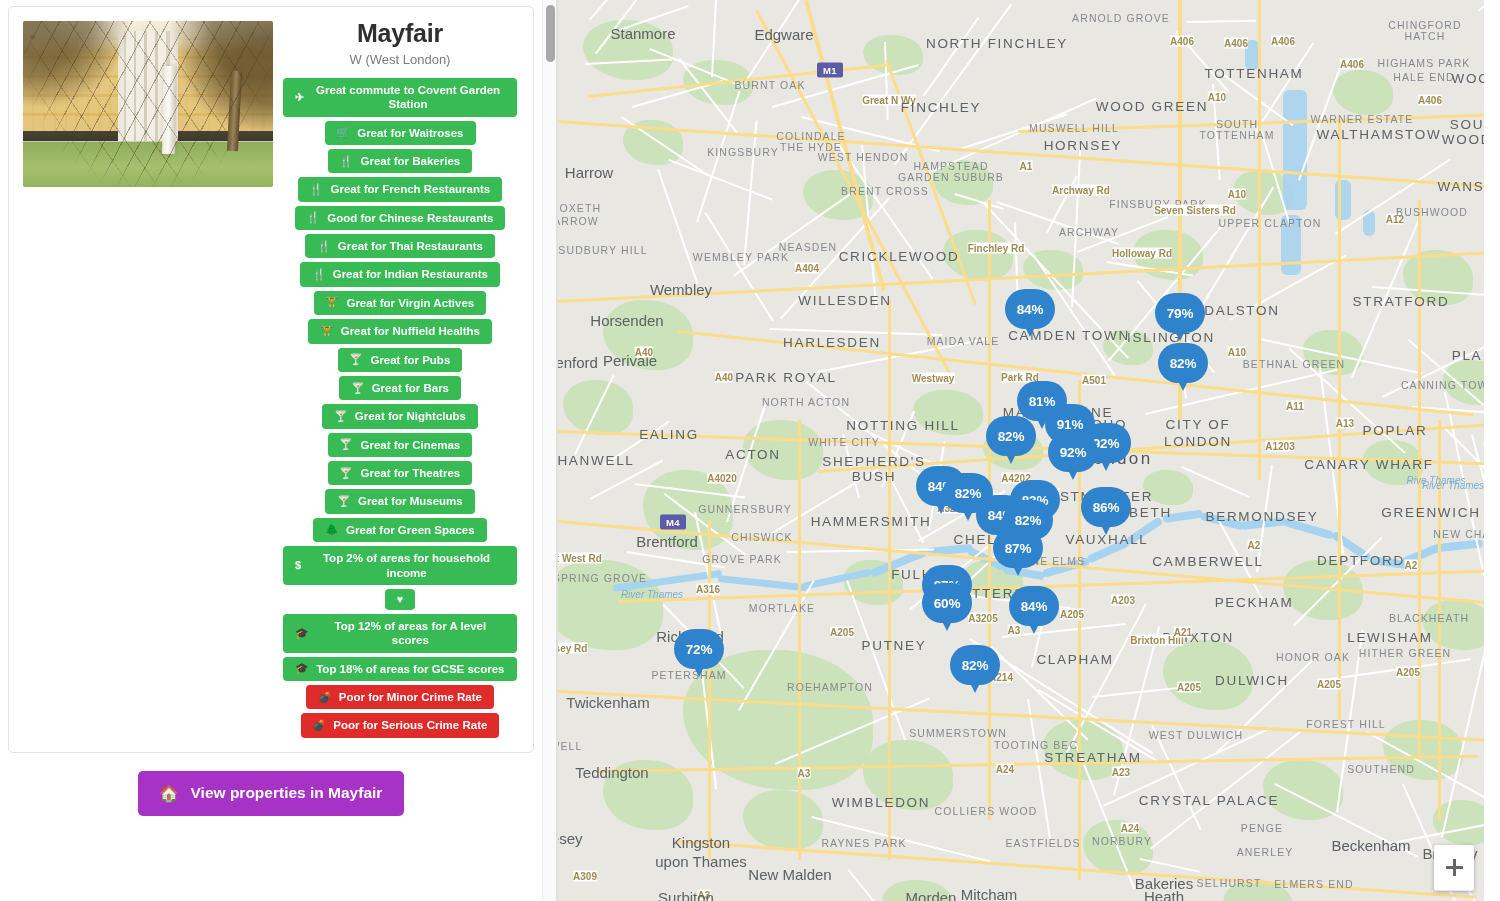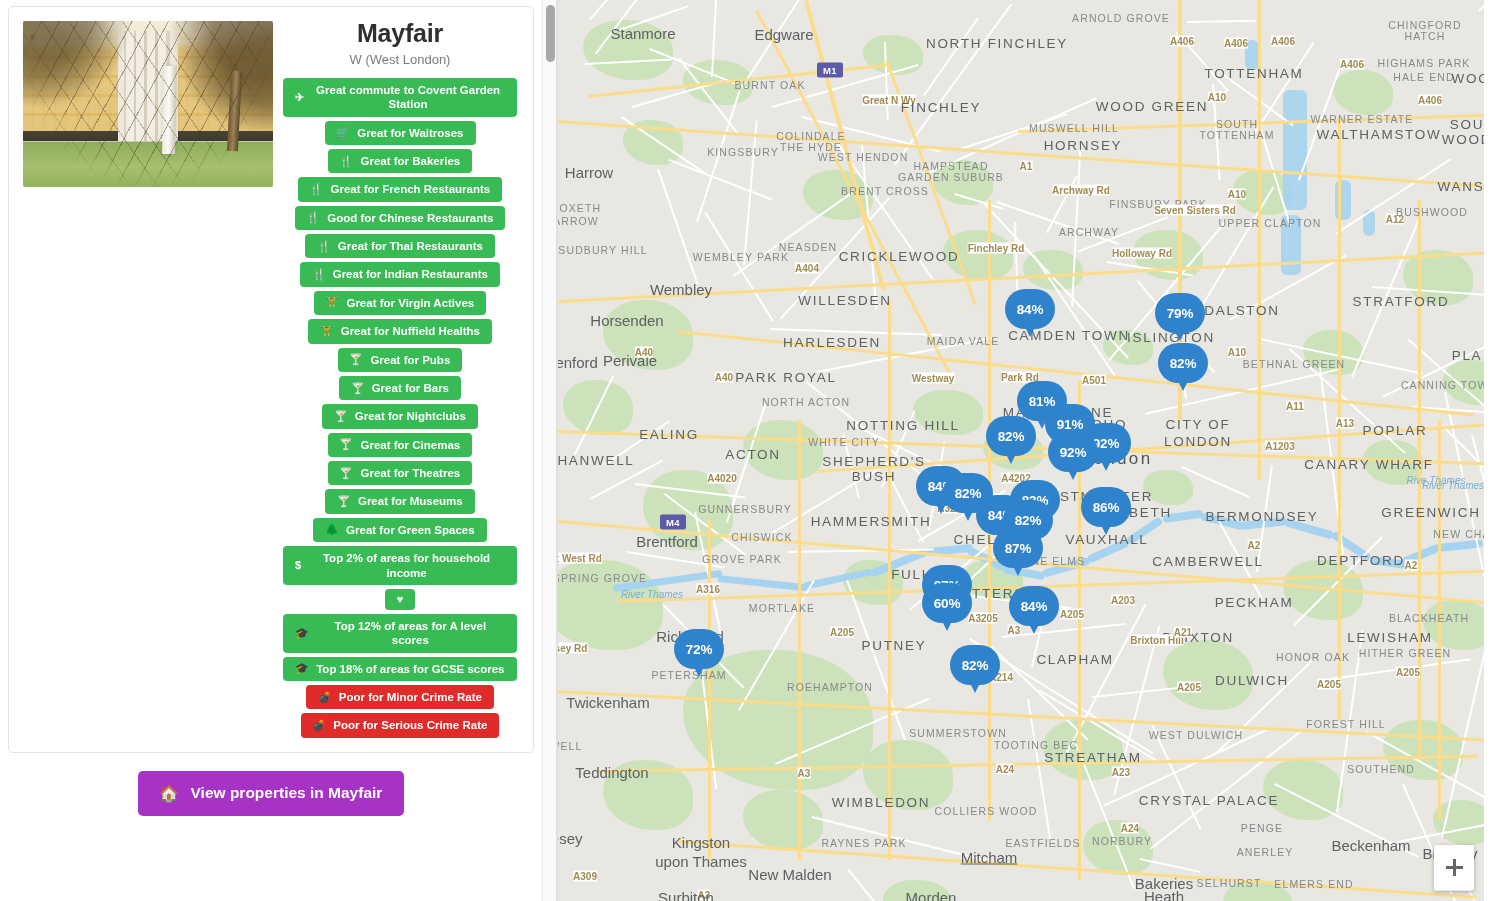--- a/index.html
+++ b/index.html
@@ -736,21 +736,21 @@
         <div class="mlabel road" style="left:246px;top:773px;">A3</div>
         <div class="mlabel city" style="left:143px;top:842px;">Kingston</div>
         <div class="mlabel city" style="left:143px;top:861px;">upon Thames</div>
         <div class="mlabel hood" style="left:306px;top:843px;">RAYNES PARK</div>
         <div class="mlabel hood" style="left:485px;top:843px;">EASTFIELDS</div>
         <div class="mlabel hood" style="left:564px;top:841px;">NORBURY</div>
         <div class="mlabel hood" style="left:707px;top:852px;">ANERLEY</div>
         <div class="mlabel city" style="left:813px;top:845px;">Beckenham</div>
         <div class="mlabel city" style="left:7px;top:838px;">lesey</div>
         <div class="mlabel city" style="left:232px;top:874px;">New Malden</div>
-        <div class="mlabel city" style="left:431px;top:857px;text-decoration:underline;">Mitcham</div>
+        <div class="mlabel city" style="left:431px;top:894px;">Mitcham</div>
         <div class="mlabel city" style="left:606px;top:883px;">Bakeries</div>
         <div class="mlabel city" style="left:606px;top:896px;">Heath</div>
         <div class="mlabel hood" style="left:671px;top:883px;">SELHURST</div>
         <div class="mlabel hood" style="left:756px;top:884px;">ELMERS END</div>
         <div class="mlabel city" style="left:892px;top:853px;">Bromley</div>
         <div class="mlabel road" style="left:27px;top:876px;">A309</div>
         <div class="mlabel road" style="left:572px;top:828px;">A24</div>
         <div class="mlabel road" style="left:146px;top:895px;">A3</div>
         <div class="mlabel city" style="left:128px;top:897px;">Surbiton</div>
         <div class="mlabel city" style="left:373px;top:897px;">Morden</div>

